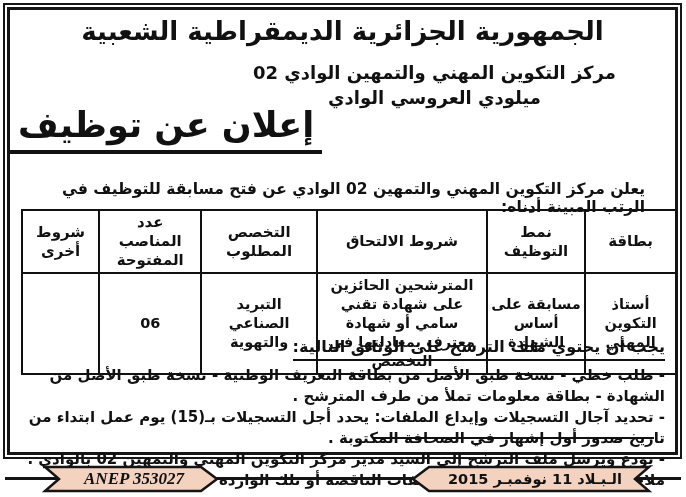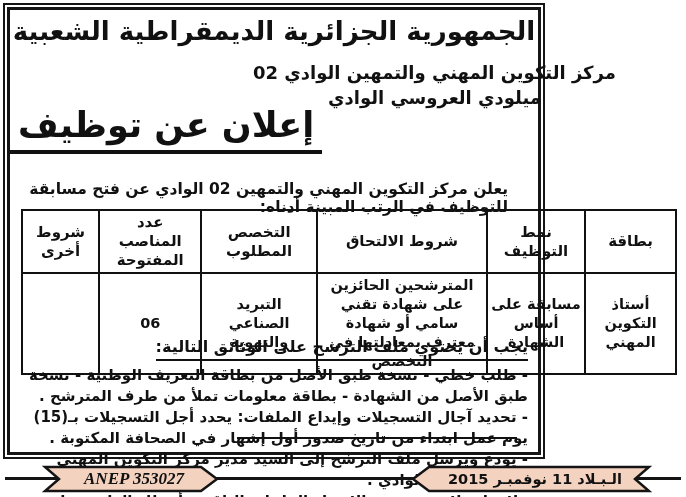--- a/index.html
+++ b/index.html
@@ -1,20 +1,20 @@
 <!DOCTYPE html>
 <html lang="ar"><head>
 <meta charset="utf-8">
 <style>
   * { margin:0; padding:0; box-sizing:border-box; }
   html,body { width:686px; height:497px; background:#fff; overflow:hidden; }
   body { font-family:"DejaVu Sans", sans-serif; color:#111; position:relative; }
 
   .doc-frame {
-    position:absolute; left:3px; top:3px; width:542px; height:456px;
+    position:absolute; left:3px; top:3px; width:679px; height:456px;
     border:2px solid #161616;
   }
   .doc-frame-inner {
     position:relative; margin:2px; border:3px solid #161616;
     width:calc(100% - 4px); height:calc(100% - 4px);
     background:#fff;
   }
 
   .republic-title {
     position:absolute; top:6px; left:0; right:0;

